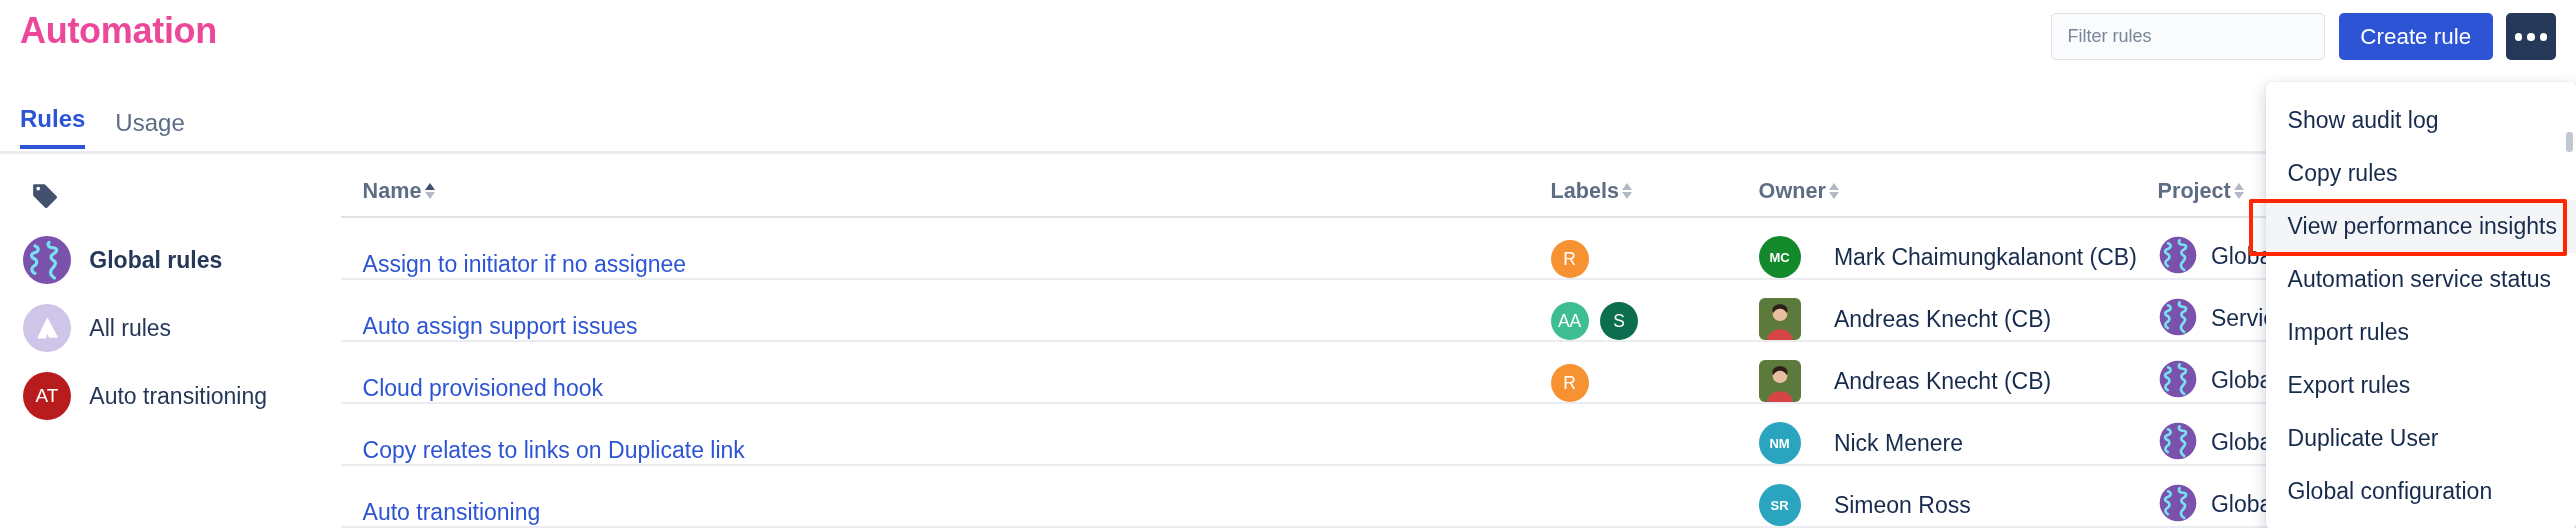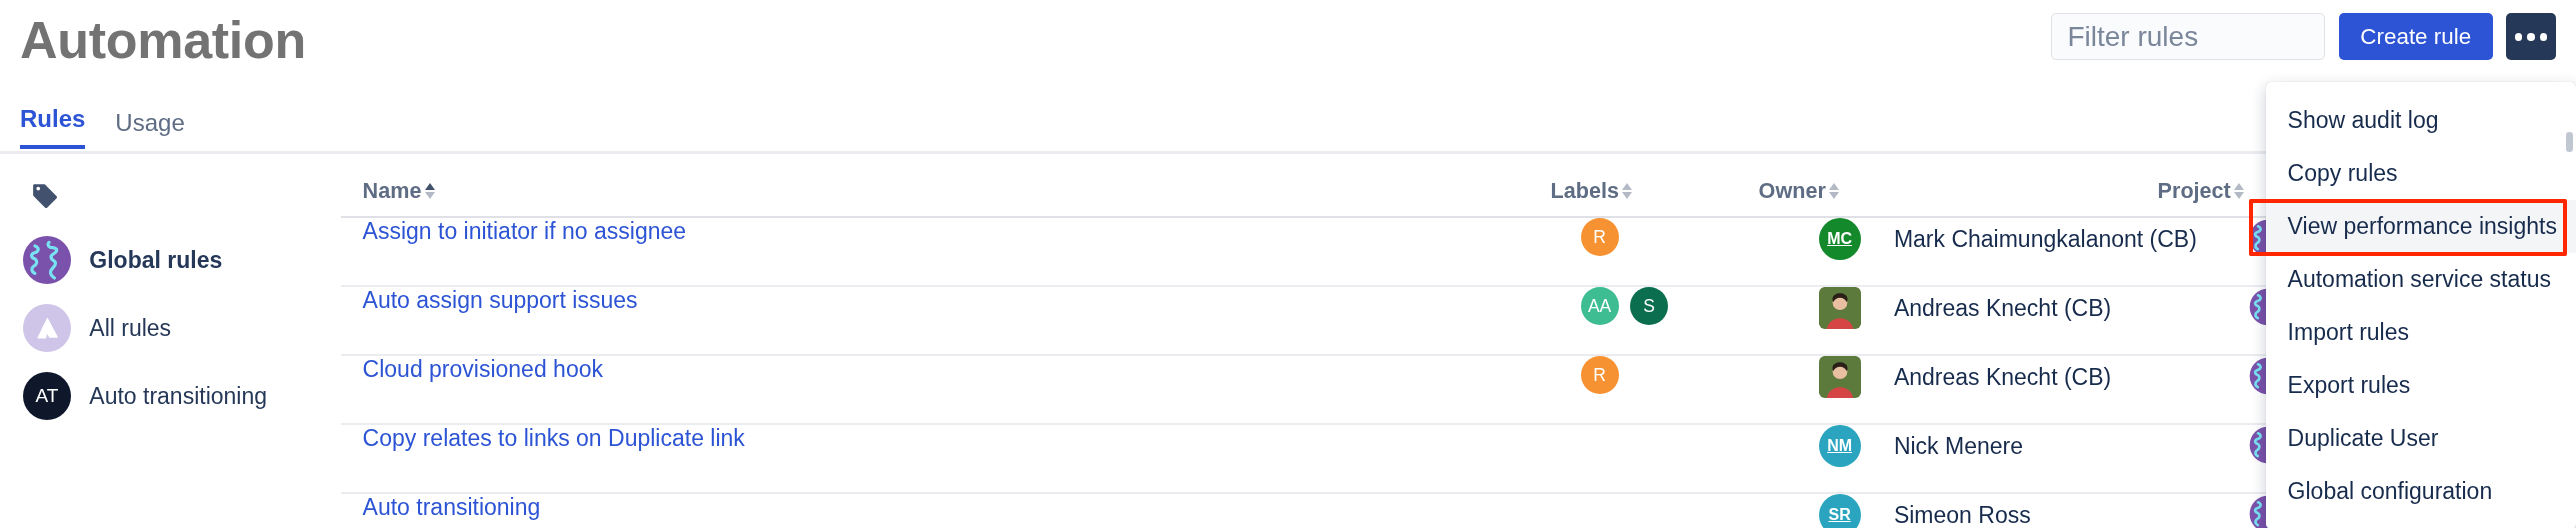--- a/index.html
+++ b/index.html
@@ -18,44 +18,44 @@
     width: 2576px;
     height: 528px;
     background: #ffffff;
   }
 
   
   .page-title {
     position: absolute;
     left: 20px;
     top: 10px;
-    font-size: 52px;
+    font-size: 36px;
     font-weight: 600;
     letter-spacing: -0.3px;
-    color: #737373;
+    color: #ec4899;
     white-space: nowrap;
   }
 
   .header-actions {
     position: absolute;
     right: 20px;
     top: 13.3px;
     display: flex;
     align-items: center;
     gap: 13.3px;
   }
 
   .filter-input {
     width: 274px;
     height: 47px;
     border: 1.7px solid #DFE1E6;
     border-radius: 5px;
     background: #FAFBFC;
     padding: 0 15px;
-    font-size: 28px;
+    font-size: 18px;
     font-family: "Liberation Sans", sans-serif;
     color: #172B4D;
     outline: none;
   }
   .filter-input::placeholder { color: #7A869A; }
 
   .create-rule-btn {
     height: 47px;
     padding: 0 21.6px;
     background: #2C54D4;
@@ -201,25 +201,24 @@
   .arr.down { border-top: 7.5px solid #B3BAC5; }
   .sort-arrows.asc .arr.up { border-bottom-color: #42526E; }
 
   .col-name    { flex: 0 0 1188px; }
   .col-labels  { flex: 0 0 208px; }
   .col-owner   { flex: 0 0 399px; }
   .col-project { flex: 0 0 332px; }
 
   .t-row {
     display: flex;
-    align-items: flex-start;
-    height: 69px;
+    align-items: flex-end;
+    height: 62px;
     border-bottom: 2.5px solid #EBECF0;
     padding-left: 21.6px;
-    gap: 30px;
   }
   .rule-link {
     font-size: 23px;
     color: #2C54D4;
     cursor: pointer;
     white-space: nowrap;
   }
   .label-cell { display: flex; align-items: center; gap: 11.6px; }
   .label-badge {
     width: 38px; height: 38px;
@@ -233,24 +232,23 @@
   }
   .owner-cell { display: flex; align-items: center; gap: 13.3px; }
   .owner-avatar {
     width: 42px; height: 42px;
     border-radius: 50%;
     flex: 0 0 42px;
     display: flex;
     align-items: center;
     justify-content: center;
     color: #ffffff;
-    font-size: 16px;
+    font-size: 13px;
     font-weight: 600;
     overflow: hidden;
-    text-decoration: underline;
   }
   .owner-avatar.photo { border-radius: 5.8px; }
   .owner-name {
     font-size: 23px;
     color: #172B4D;
     white-space: nowrap;
     margin-left: 20px;
   }
   .project-cell { display: flex; align-items: center; gap: 13.3px; }
   .project-name {
@@ -354,21 +352,21 @@
           <svg width="25" height="25" viewBox="0 0 24 24" fill="#ffffff">
             <path d="M7.5 10.5L2.4 20.6c-.2.4.1.9.6.9h7.1c.2 0 .4-.1.5-.3 1.6-3.2.6-8.2-3.1-10.9-.1 0 0 .1 0 .2z"></path>
             <path d="M11.4 2.3L6.1 12.9c2.2 2.3 5.4 2.8 7.5 7.7.1.2.3.3.5.3h7.1c.5 0 .8-.5.6-.9L12.5 2.3c-.2-.4-.8-.4-1.1 0z"></path>
           </svg>
         </span>
         <span class="side-label">All rules</span>
       </div>
 
 
       <div class="side-item">
-        <span class="side-avatar" style="background:#0f172a;color:#ffffff">AT</span>
+        <span class="side-avatar" style="background:#b91c1c;color:#ffffff">AT</span>
         <span class="side-label">Auto transitioning</span>
       </div>
 
     </div>
   </div>
 
   <div class="table">
 
     <div class="t-head">
       <div class="th col-name">

